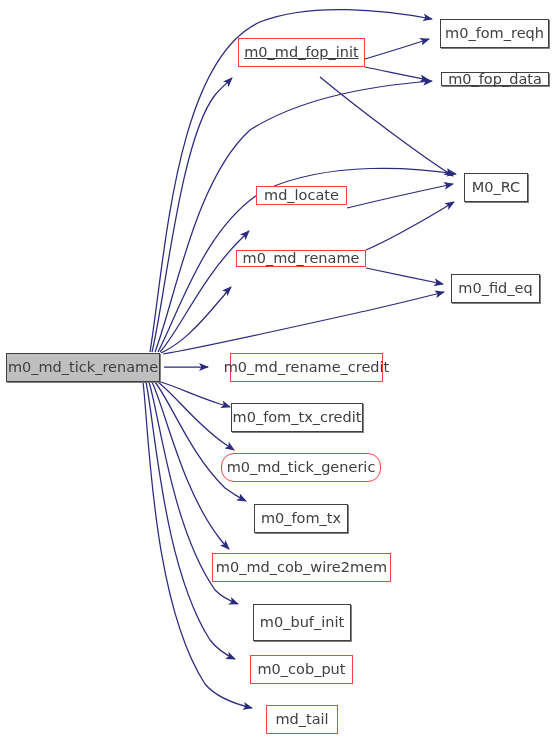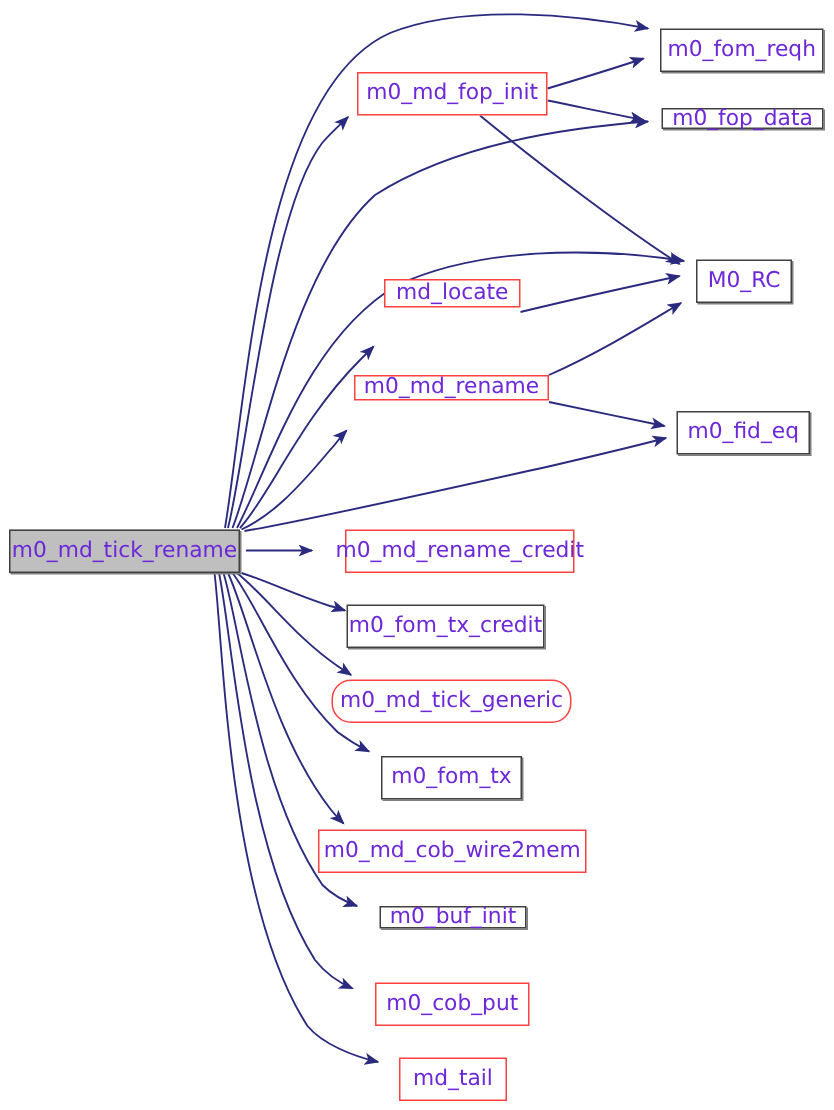--- a/index.html
+++ b/index.html
@@ -26,21 +26,21 @@
   }
   .node {
     position: absolute;
     box-sizing: border-box;
     display: flex;
     align-items: center;
     justify-content: center;
     background: #ffffff;
     border: 1px solid #000000;
     font-size: 14.5px;
-    color: #6d28d9;
+    color: #404040;
     white-space: nowrap;
     letter-spacing: 0px;
     line-height: 1;
   }
   .node.red {
     border: 1.6px solid #ff4040;
   }
   .node.black {
     border: 1.3px solid #404040;
     box-shadow: 1px 1px 0 0 #808080;
@@ -90,21 +90,21 @@
       </g>
   </svg>
 
   <div id="nodes">
       <div class="node current" style="left: 6px; top: 353px; width: 154px; height: 29px; background: rgb(191, 191, 191); border-color: rgb(64, 64, 64); text-align: center;">
         <span class="lbl">m0_md_tick_rename</span>
       </div>
       <div class="node black" style="left: 440px; top: 19px; width: 109px; height: 29px; border-color: rgb(64, 64, 64);">
         <span class="lbl">m0_fom_reqh</span>
       </div>
-      <div class="node red" style="left: 238px; top: 48px; width: 127px; height: 29px; border-color: rgb(255, 64, 64);">
+      <div class="node red" style="left: 238px; top: 38px; width: 127px; height: 29px; border-color: rgb(255, 64, 64); text-decoration: underline;">
         <span class="lbl">m0_md_fop_init</span>
       </div>
       <div class="node black" style="left: 441px; top: 72px; width: 108px; height: 14px; border-color: rgb(64, 64, 64);">
         <span class="lbl">m0_fop_data</span>
       </div>
       <div class="node black" style="left: 464px; top: 173px; width: 64px; height: 29px; border-color: rgb(64, 64, 64);">
         <span class="lbl">M0_RC</span>
       </div>
       <div class="node red" style="left: 256px; top: 186px; width: 91px; height: 19px; border-color: rgb(255, 64, 64);">
         <span class="lbl">md_locate</span>
@@ -123,21 +123,21 @@
       </div>
       <div class="node red" style="left: 221px; top: 453px; width: 160px; height: 29px; border-color: rgb(255, 64, 64); border-radius: 13px;">
         <span class="lbl">m0_md_tick_generic</span>
       </div>
       <div class="node black" style="left: 254px; top: 504px; width: 94px; height: 29px; border-color: rgb(64, 64, 64); text-align: right;">
         <span class="lbl">m0_fom_tx</span>
       </div>
       <div class="node red" style="left: 212px; top: 553px; width: 179px; height: 29px; border-color: rgb(255, 64, 64);">
         <span class="lbl">m0_md_cob_wire2mem</span>
       </div>
-      <div class="node black" style="left: 253px; top: 604px; width: 98px; height: 15px; border-color: rgb(64, 64, 64);">
+      <div class="node black" style="left: 253px; top: 604px; width: 98px; height: 37px; border-color: rgb(64, 64, 64);">
         <span class="lbl">m0_buf_init</span>
       </div>
       <div class="node red" style="left: 250px; top: 655px; width: 103px; height: 29px; border-color: rgb(255, 64, 64);">
         <span class="lbl">m0_cob_put</span>
       </div>
       <div class="node red" style="left: 266px; top: 705px; width: 72px; height: 29px; border-color: rgb(255, 64, 64);">
         <span class="lbl">md_tail</span>
       </div>
     </div>
 

